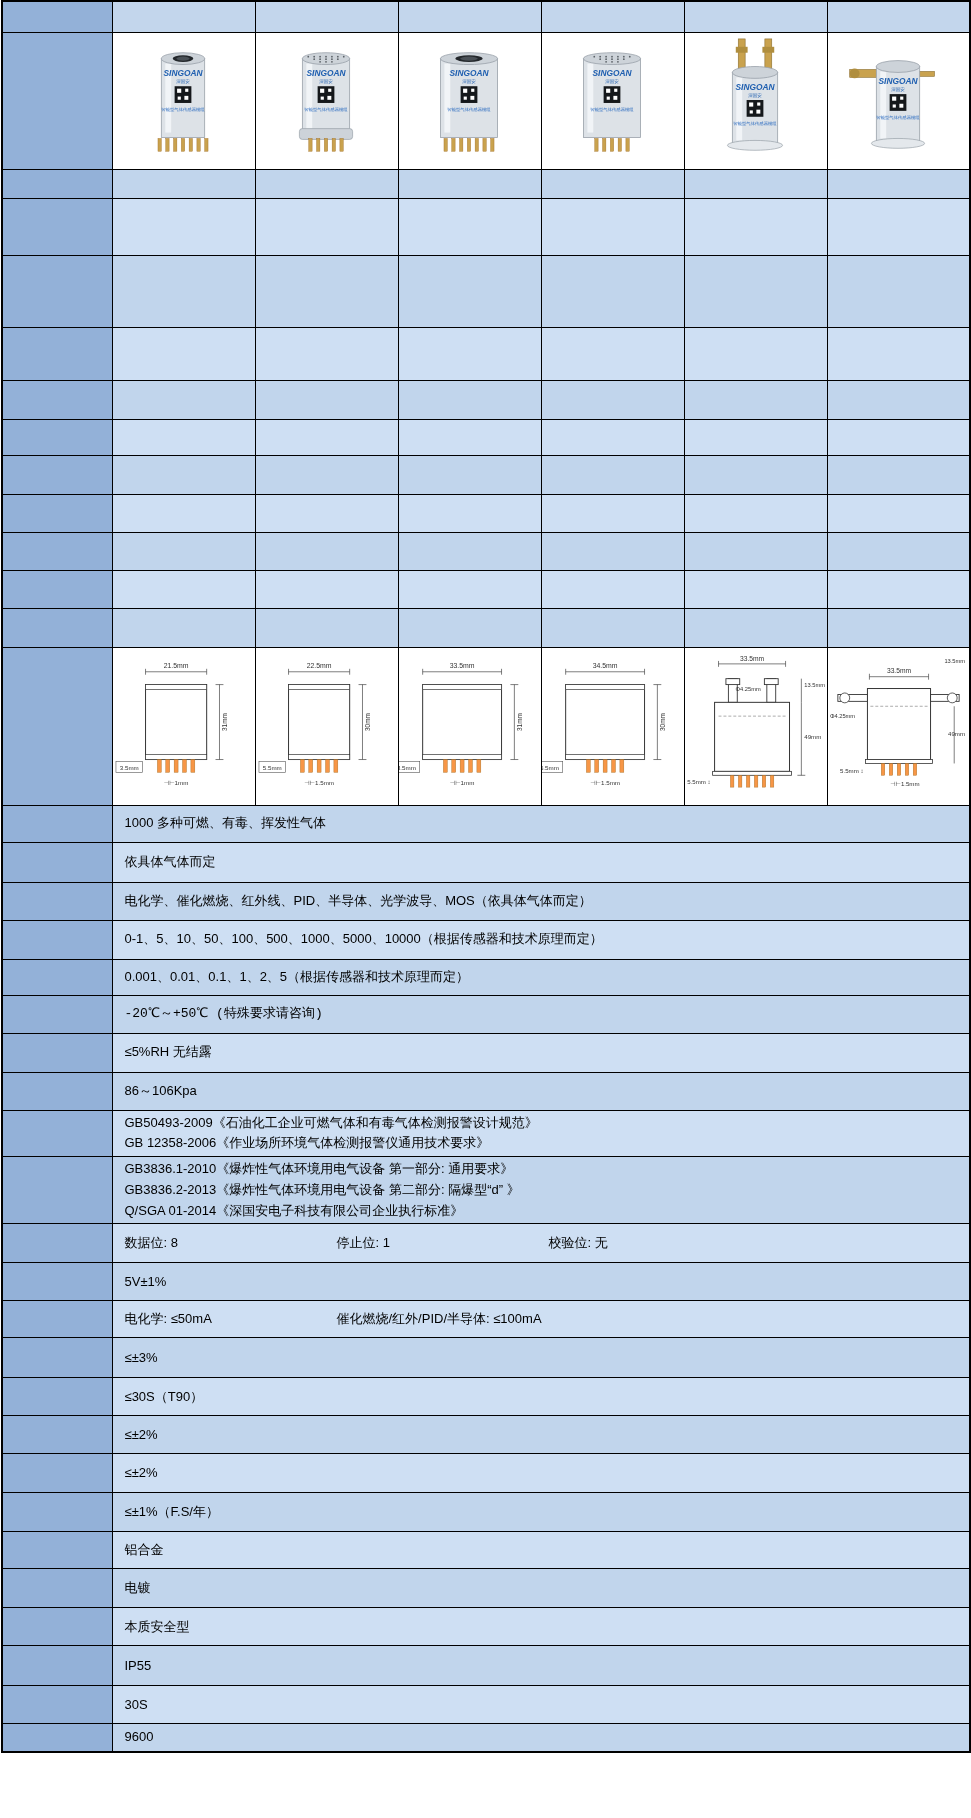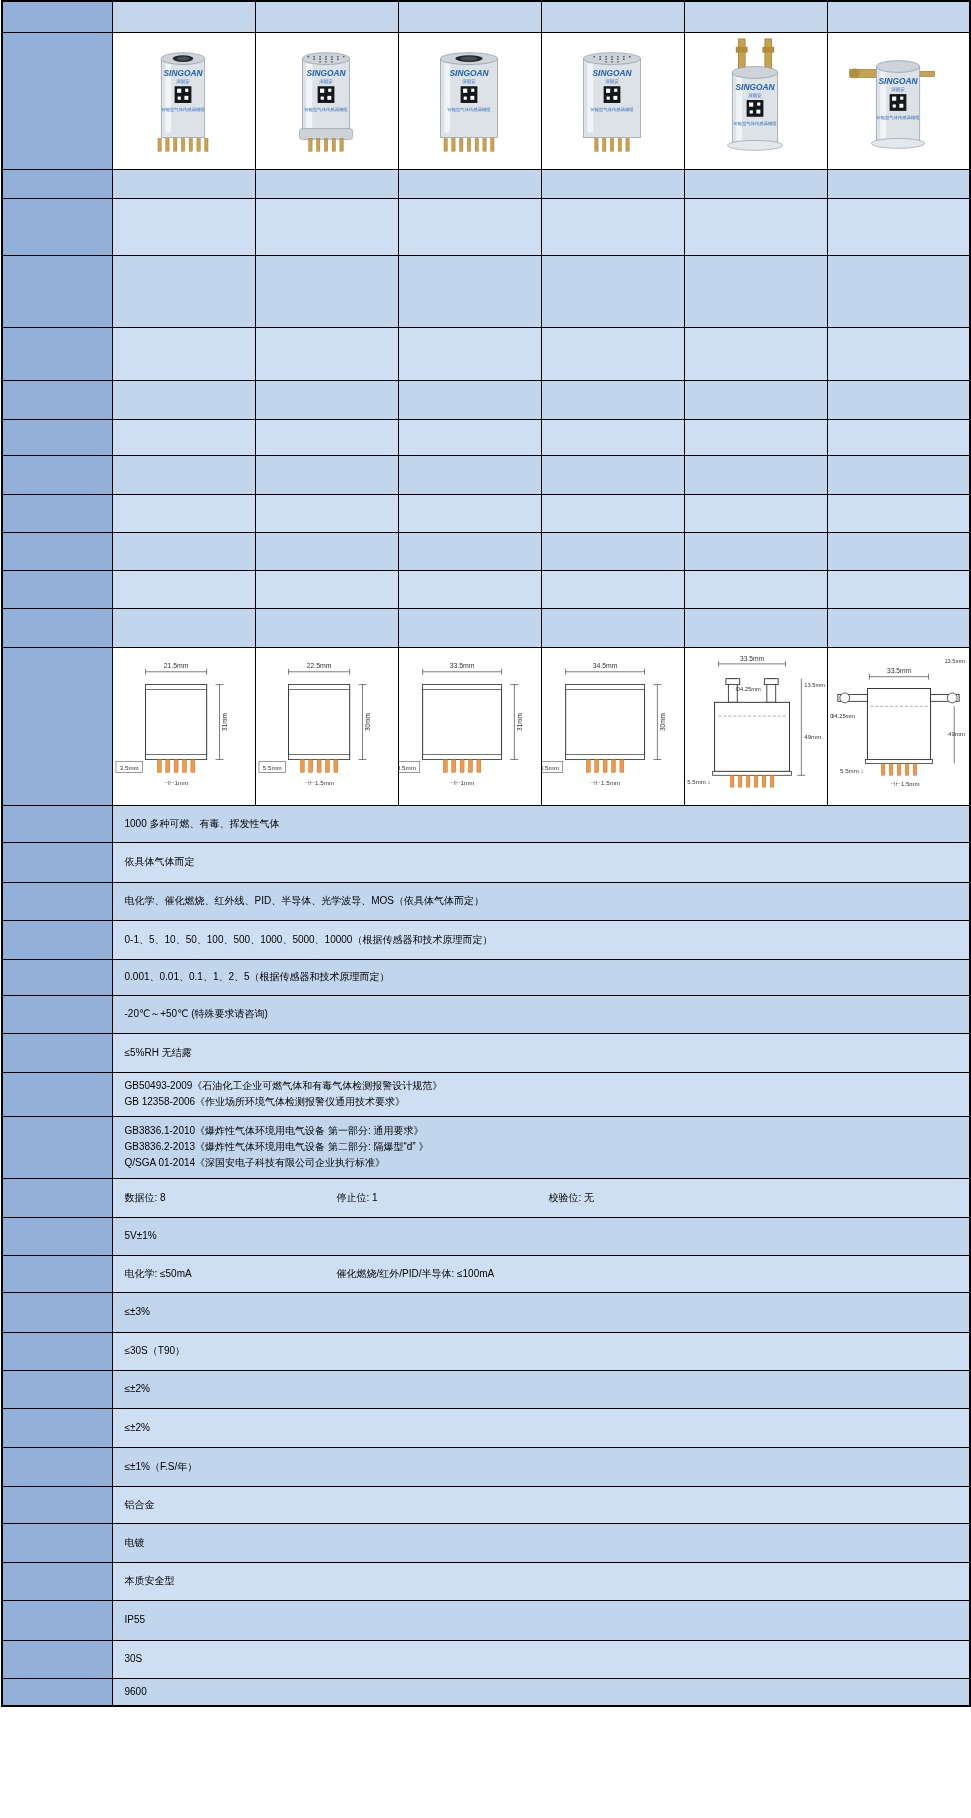--- a/index.html
+++ b/index.html
@@ -8,21 +8,21 @@
   table{border-collapse:collapse;table-layout:fixed;width:969px;border:2px solid #000;}
   col.lblcol{width:110px;}
   col.mcol{width:143px;}
   th,td{border:1px solid #000;padding:0;overflow:hidden;vertical-align:middle;}
   th.lbl{background:#93b1d8;font-weight:bold;font-size:13px;text-align:center;white-space:pre-line;line-height:1.35;}
   th.mhead{background:#c3d6ec;font-weight:bold;font-size:13px;text-align:center;letter-spacing:.5px;}
   td.val{font-size:12.5px;text-align:center;white-space:pre-line;line-height:1.55;padding:2px 5px;}
   tr.band-a td.val, tr.band-a td.full{background:#cedff3;}
   tr.band-b td.val, tr.band-b td.full{background:#c1d5ec;}
   td.photo,td.diag{background:#fff;text-align:center;padding:0;}
-  td.full{font-size:10px;text-align:left;padding:2px 4px 2px 12px;white-space:pre-line;line-height:1.6;}
+  td.full{font-size:13px;text-align:left;padding:2px 4px 2px 12px;white-space:pre-line;line-height:1.6;}
   td.full .seg{display:inline-block;min-width:212px;}
   td.full .seg:last-child{min-width:0;}
   svg{display:block;margin:0 auto;}
 </style>
 </head>
 <body>
 
 <div id="wrap">
   <table id="spec-table">
     <colgroup>
@@ -477,27 +477,31 @@
           <td class="full" colspan="6">电化学、催化燃烧、红外线、PID、半导体、光学波导、MOS（依具体气体而定）</td>
         </tr>
         <tr class="band-a" style="height: 39px;">
           <th class="lbl"></th>
           <td class="full" colspan="6">0-1、5、10、50、100、500、1000、5000、10000（根据传感器和技术原理而定）</td>
         </tr>
         <tr class="band-b" style="height: 36px;">
           <th class="lbl"></th>
           <td class="full" colspan="6">0.001、0.01、0.1、1、2、5（根据传感器和技术原理而定）</td>
         </tr>
+        <tr class="band-b" style="height: 38px; font-family: Liberation Mono, monospace;">
+          <th class="lbl"></th>
+          <td class="full" colspan="6">-20℃～+50℃ (特殊要求请咨询)</td>
+        </tr>
+        <tr class="band-a" style="height: 39px;">
+          <th class="lbl"></th>
+          <td class="full" colspan="6">≤5%RH 无结露</td>
+        </tr>
         <tr class="band-b" style="height: 38px;">
           <th class="lbl"></th>
-          <td class="full" colspan="6">-20℃～+50℃ (特殊要求请咨询)</td>
-        </tr>
-        <tr class="band-a" style="height: 39px;">
-          <th class="lbl"></th>
-          <td class="full" colspan="6">≤5%RH 无结露</td>
+          <td class="full" colspan="6">86～106Kpa</td>
         </tr>
         <tr class="band-a" style="height: 44px;">
           <th class="lbl"></th>
           <td class="full" colspan="6"><div>GB50493-2009《石油化工企业可燃气体和有毒气体检测报警设计规范》</div><div>GB 12358-2006《作业场所环境气体检测报警仪通用技术要求》</div></td>
         </tr>
         <tr class="band-b" style="height: 62px;">
           <th class="lbl"></th>
           <td class="full" colspan="6"><div>GB3836.1-2010《爆炸性气体环境用电气设备 第一部分: 通用要求》</div><div>GB3836.2-2013《爆炸性气体环境用电气设备 第二部分: 隔爆型“d” 》</div><div>Q/SGA 01-2014《深国安电子科技有限公司企业执行标准》</div></td>
         </tr>
         <tr class="band-a" style="height: 39px;">

